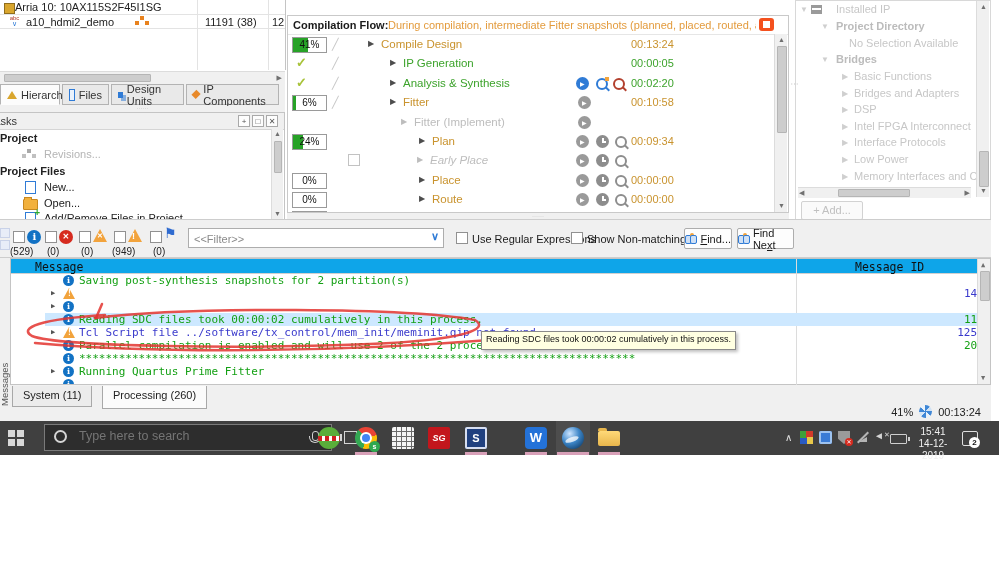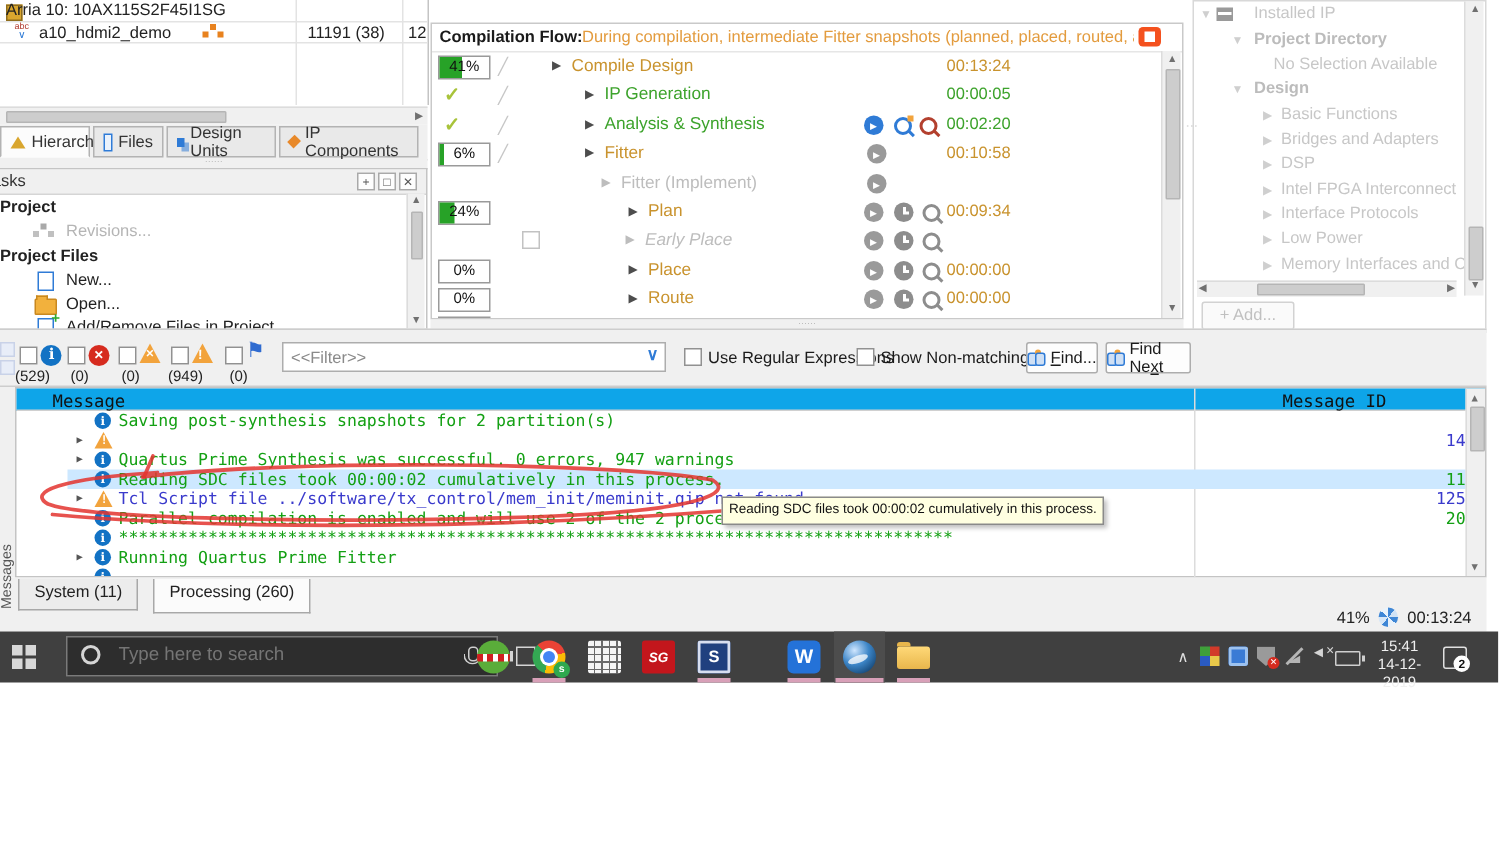--- a/index.html
+++ b/index.html
@@ -209,21 +209,21 @@
 <body>
 
 <div class="screen">
 
   <div class="abs hier-table">
     <div class="grid-v" style="left:197px"></div>
     <div class="grid-v" style="left:268px"></div>
     <div class="grid-h" style="top:14px"></div>
     <div class="grid-h" style="top:28px"></div>
     <span class="chip-ic" style="left:4px;top:3px"></span>
-    <span class="hrow-label" style="left:4px;top:1px">Arria 10: 10AX115S2F45I1SG</span>
+    <span class="hrow-label" style="left:15px;top:1px">Arria 10: 10AX115S2F45I1SG</span>
     <span class="abc-ic" style="left:8px;top:16px">abc<i>∨</i></span>
     <span class="hrow-label" style="left:26px;top:16px">a10_hdmi2_demo</span>
     <span class="hier-mini" style="left:140px;top:16px"></span>
     <span class="hrow-label" style="left:205px;top:16px">11191 (38)</span>
     <span class="hrow-label nowrap" style="left:272px;top:16px;width:12px">12</span>
   </div>
   <div class="abs hscroll">
     <span class="scroll-thumb" style="left:4px;top:2px;width:145px;height:6px"></span>
     <span class="sarrow" style="right:3px;top:1px">▶</span>
   </div>
@@ -399,21 +399,21 @@
       </div>
       <div class="ip-row" style="top:19px">
         <span class="ip-chev" style="left:25px">▼</span>
         <span class="ip-label hd" style="left:40px">Project Directory</span>
       </div>
       <div class="ip-row" style="top:36px">
         <span class="ip-label" style="left:53px">No Selection Available</span>
       </div>
       <div class="ip-row" style="top:52px">
         <span class="ip-chev" style="left:25px">▼</span>
-        <span class="ip-label hd" style="left:40px">Design</span>
+        <span class="ip-label hd" style="left:40px">Bridges</span>
       </div>
       <div class="ip-row" style="top:69px">
         <span class="ip-chev" style="left:46px">▶</span>
         <span class="ip-label" style="left:58px">Basic Functions</span>
       </div>
       <div class="ip-row" style="top:86px">
         <span class="ip-chev" style="left:46px">▶</span>
         <span class="ip-label" style="left:58px">Bridges and Adapters</span>
       </div>
       <div class="ip-row" style="top:102px">
@@ -512,21 +512,20 @@
         <span class="mtext tgreen">Saving post-synthesis snapshots for 2 partition(s)</span>
       </div>
       <div class="msg-row" style="top:14px">
         <span class="mexp">▶</span>
         <span class="m-warn"></span>
         <span class="mid tblue">14284</span>
       </div>
       <div class="msg-row" style="top:27px">
         <span class="mexp">▶</span>
         <span class="m-ic"></span>
-        <span class="mtext tgreen">Quartus Prime Synthesis was successful. 0 errors, 947 warnings</span>
       </div>
       <div class="msg-row sel" style="top:40px">
         <span class="m-ic"></span>
         <span class="mtext tgreen">Reading SDC files took 00:00:02 cumulatively in this process.</span>
         <span class="mid tgreen">11263</span>
       </div>
       <div class="msg-row" style="top:53px">
         <span class="mexp">▶</span>
         <span class="m-warn"></span>
         <span class="mtext tblue">Tcl Script file ../software/tx_control/mem_init/meminit.qip not found.</span>

